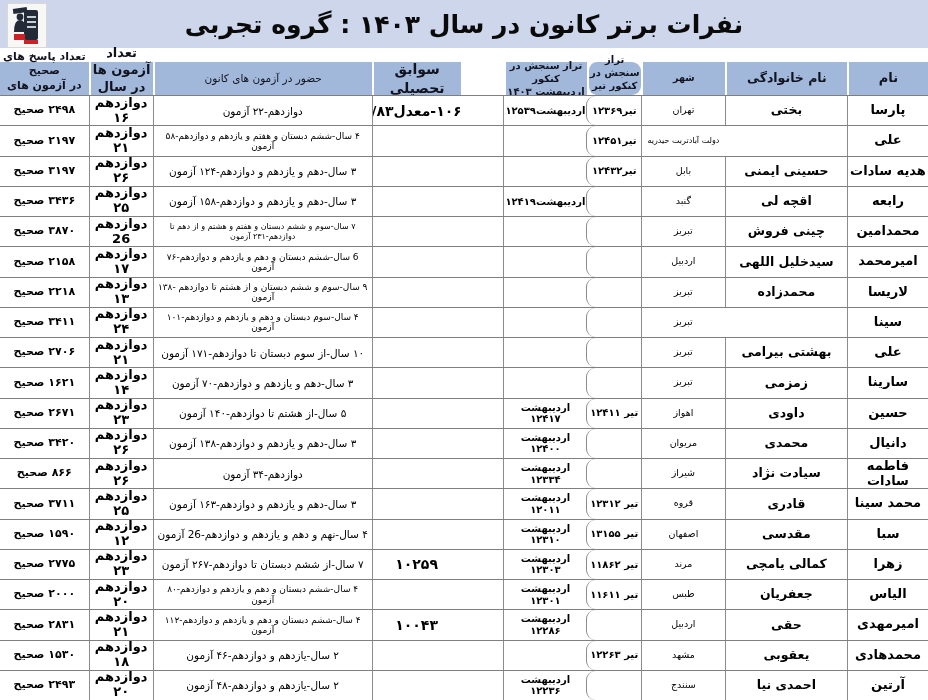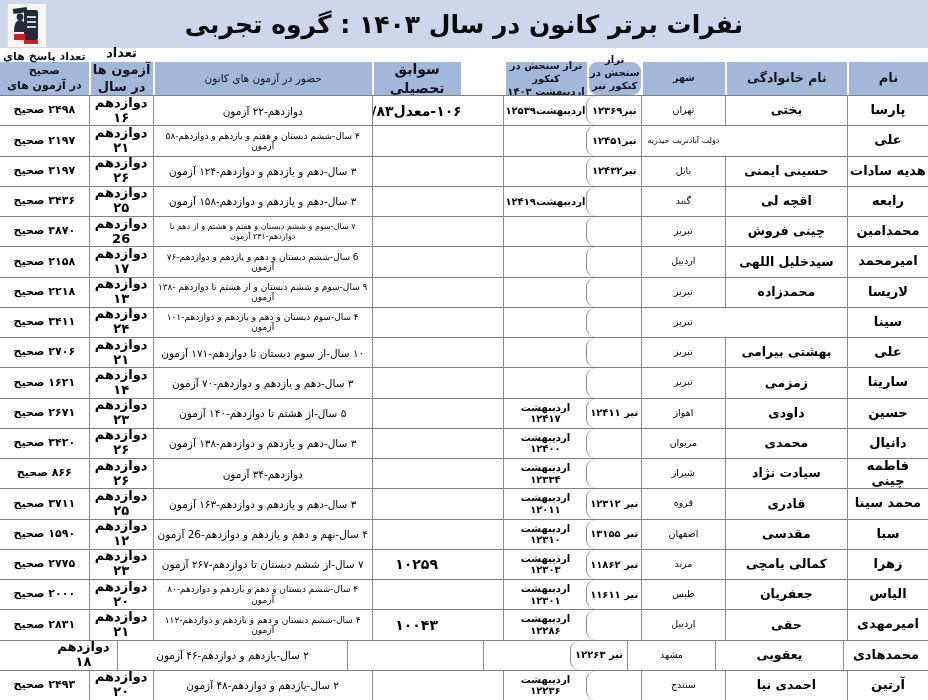--- a/index.html
+++ b/index.html
@@ -233,21 +233,21 @@
         <div class="cell c-family">محمدی</div>
         <div class="cell c-city">مریوان</div>
         <div class="cell c-tir"></div>
         <div class="cell c-ord">اردیبهشت ۱۲۴۰۰</div>
         <div class="cell c-savabeq"></div>
         <div class="cell c-hozur">۳ سال-دهم و یازدهم و دوازدهم-۱۳۸ آزمون</div>
         <div class="cell c-tedad">دوازدهم ۲۶</div>
         <div class="cell c-sahih">۳۴۲۰ صحیح</div>
       </div>
       <div class="row">
-        <div class="cell c-name">فاطمه چینی</div>
+        <div class="cell c-name">فاطمه سادات</div>
         <div class="cell c-family">سیادت نژاد</div>
         <div class="cell c-city">شیراز</div>
         <div class="cell c-tir"></div>
         <div class="cell c-ord">اردیبهشت ۱۲۳۳۴</div>
         <div class="cell c-savabeq"></div>
         <div class="cell c-hozur">دوازدهم-۳۴ آزمون</div>
         <div class="cell c-tedad">دوازدهم ۲۶</div>
         <div class="cell c-sahih">۸۶۶ صحیح</div>
       </div>
       <div class="row">
@@ -307,20 +307,21 @@
       </div>
       <div class="row">
         <div class="cell c-name">محمدهادی</div>
         <div class="cell c-family">یعقوبی</div>
         <div class="cell c-city">مشهد</div>
         <div class="cell c-tir">تیر ۱۲۲۶۳</div>
         <div class="cell c-ord"></div>
         <div class="cell c-savabeq"></div>
         <div class="cell c-hozur">۲ سال-یازدهم و دوازدهم-۴۶ آزمون</div>
         <div class="cell c-tedad">دوازدهم ۱۸</div>
+        <div class="cell c-sahih">۱۵۳۰ صحیح</div>
       </div>
       <div class="row">
         <div class="cell c-name">آرتین</div>
         <div class="cell c-family">احمدی نیا</div>
         <div class="cell c-city">سنندج</div>
         <div class="cell c-tir"></div>
         <div class="cell c-ord">اردیبهشت ۱۲۲۳۶</div>
         <div class="cell c-savabeq"></div>
         <div class="cell c-hozur">۲ سال-یازدهم و دوازدهم-۴۸ آزمون</div>
         <div class="cell c-tedad">دوازدهم ۲۰</div>

